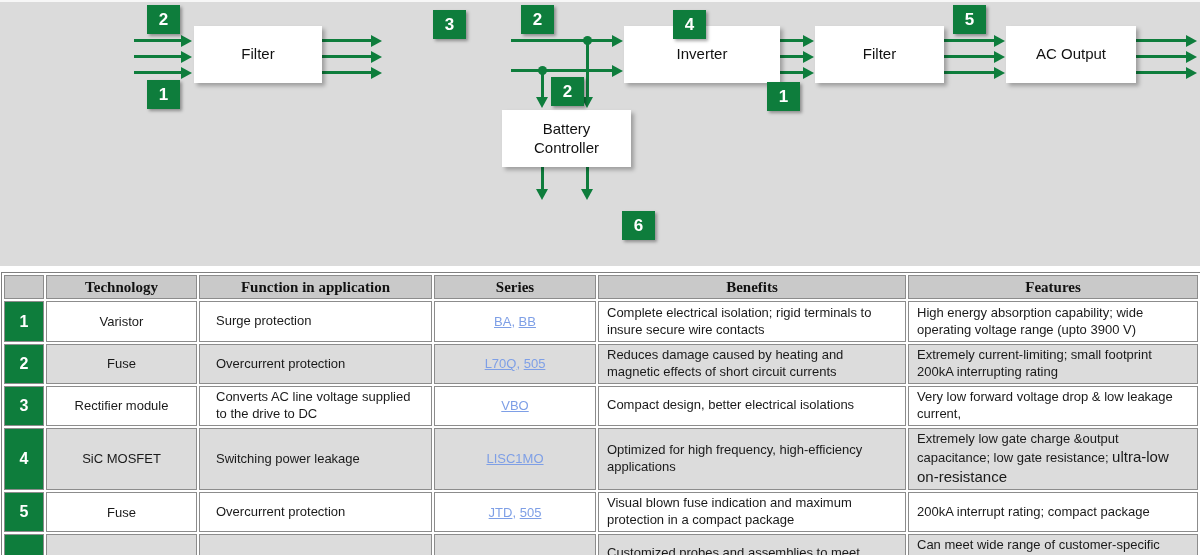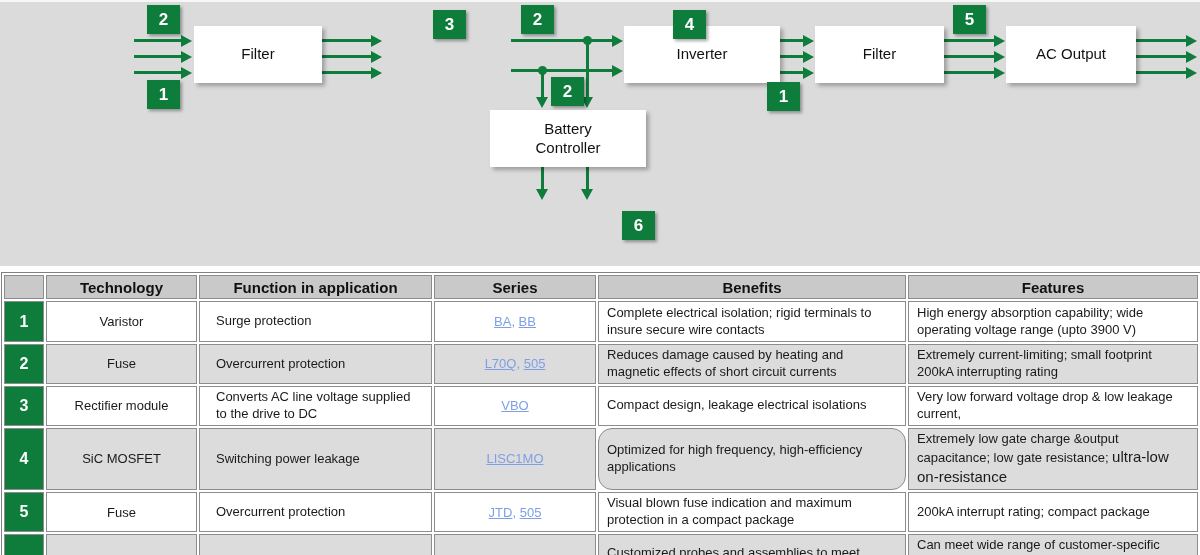--- a/index.html
+++ b/index.html
@@ -16,31 +16,31 @@
   .hl { position:absolute; height:3px; background:#0e7d3c; }
   .vl { position:absolute; width:3px; background:#0e7d3c; }
   .ar { position:absolute; width:0; height:0; border-top:6px solid transparent; border-bottom:6px solid transparent; border-left:11px solid #0e7d3c; }
   .ad { position:absolute; width:0; height:0; border-left:6px solid transparent; border-right:6px solid transparent; border-top:11px solid #0e7d3c; }
   .dot { position:absolute; width:9px; height:9px; border-radius:50%; background:#0e7d3c; }
 
   
   .tblwrap { position:absolute; left:0; top:272px; width:1200px; }
   table.spec { border-collapse:separate; border-spacing:2px; width:1198px; margin-left:1px; background:#fff; border:1px solid #7f7f7f; table-layout:fixed; }
   .spec th, .spec td { border:1px solid #8c8c8c; vertical-align:middle; overflow:hidden; padding:0; }
-  .spec th { background:#c9c9c9; font-size:15px; font-weight:bold; color:#111; height:24px; text-align:center; }
+  .spec th { background:#c9c9c9; font-size:15px; font-weight:bold; color:#111; height:24px; text-align:center;font-family:Liberation Serif, serif; }
   td.num  { background:#0e7d3c; color:#fff; font-weight:bold; font-size:16px; text-align:center; }
   td.tech { text-align:center; font-size:13px; color:#1a1a1a; }
   td.func { text-align:left; font-size:13px; color:#1a1a1a; padding:2px 16px; line-height:1.25; }
   td.series { text-align:center; font-size:13px; }
   td.ben, td.feat { text-align:left; font-size:13px; color:#1a1a1a; padding:2px 8px; line-height:1.3; }
   tr.alt td.tech, tr.alt td.func, tr.alt td.series, tr.alt td.ben, tr.alt td.feat { background:#dcdcdc; }
   tr.plain td.tech, tr.plain td.func, tr.plain td.series, tr.plain td.ben, tr.plain td.feat { background:#fff; }
   a.lnk { color:#7e9fe6; text-decoration:underline; }
   span.sep { color:#7e9fe6; }
-  .big { font-size:15px;border-radius:14px; }
+  .big { font-size:15px; }
 </style>
 </head>
 <body>
 
 <div class="stage">
 
   <div class="diagram">
 
     <div class="hl" style="left:134px;top:37px;width:48px"></div>
     <div class="hl" style="left:134px;top:53px;width:48px"></div>
@@ -98,21 +98,21 @@
       </div>
     <div class="dbox" style="left:624px;top:24px;width:156px;height:57px">
         <span class="lbl">Inverter</span>
       </div>
     <div class="dbox" style="left:815px;top:24px;width:129px;height:57px">
         <span class="lbl">Filter</span>
       </div>
     <div class="dbox" style="left:1006px;top:24px;width:130px;height:57px">
         <span class="lbl">AC Output</span>
       </div>
-    <div class="dbox" style="left:490px;top:108px;width:156px;height:57px">
+    <div class="dbox" style="left:502px;top:108px;width:129px;height:57px">
         <span class="lbl wrap">Battery Controller</span>
       </div>
 
     <div class="badge" style="left:147px;top:3px">2</div>
     <div class="badge" style="left:147px;top:78px">1</div>
     <div class="badge" style="left:433px;top:8px">3</div>
     <div class="badge" style="left:521px;top:3px">2</div>
     <div class="badge" style="left:551px;top:75px">2</div>
     <div class="badge" style="left:673px;top:8px">4</div>
     <div class="badge" style="left:767px;top:80px">1</div>
@@ -162,21 +162,21 @@
         <td class="feat">Extremely current-limiting; small footprint 200kA interrupting rating</td>
       </tr>
 
       <tr class="plain" style="height:39px">
         <td class="num">3</td>
         <td class="tech">Rectifier module</td>
         <td class="func">Converts AC line voltage supplied to the drive to DC</td>
         <td class="series">
           <a class="lnk" href="#">VBO</a>
         </td>
-        <td class="ben">Compact design, leakage electrical isolations</td>
+        <td class="ben">Compact design, better electrical isolations</td>
         <td class="feat">Very low forward voltage drop &amp; low leakage current,</td>
       </tr>
 
       <tr class="alt" style="height:41px">
         <td class="num">4</td>
         <td class="tech">SiC MOSFET</td>
         <td class="func">Switching power leakage</td>
         <td class="series">
           <a class="lnk" href="#">LISC1MO</a>
         </td>

